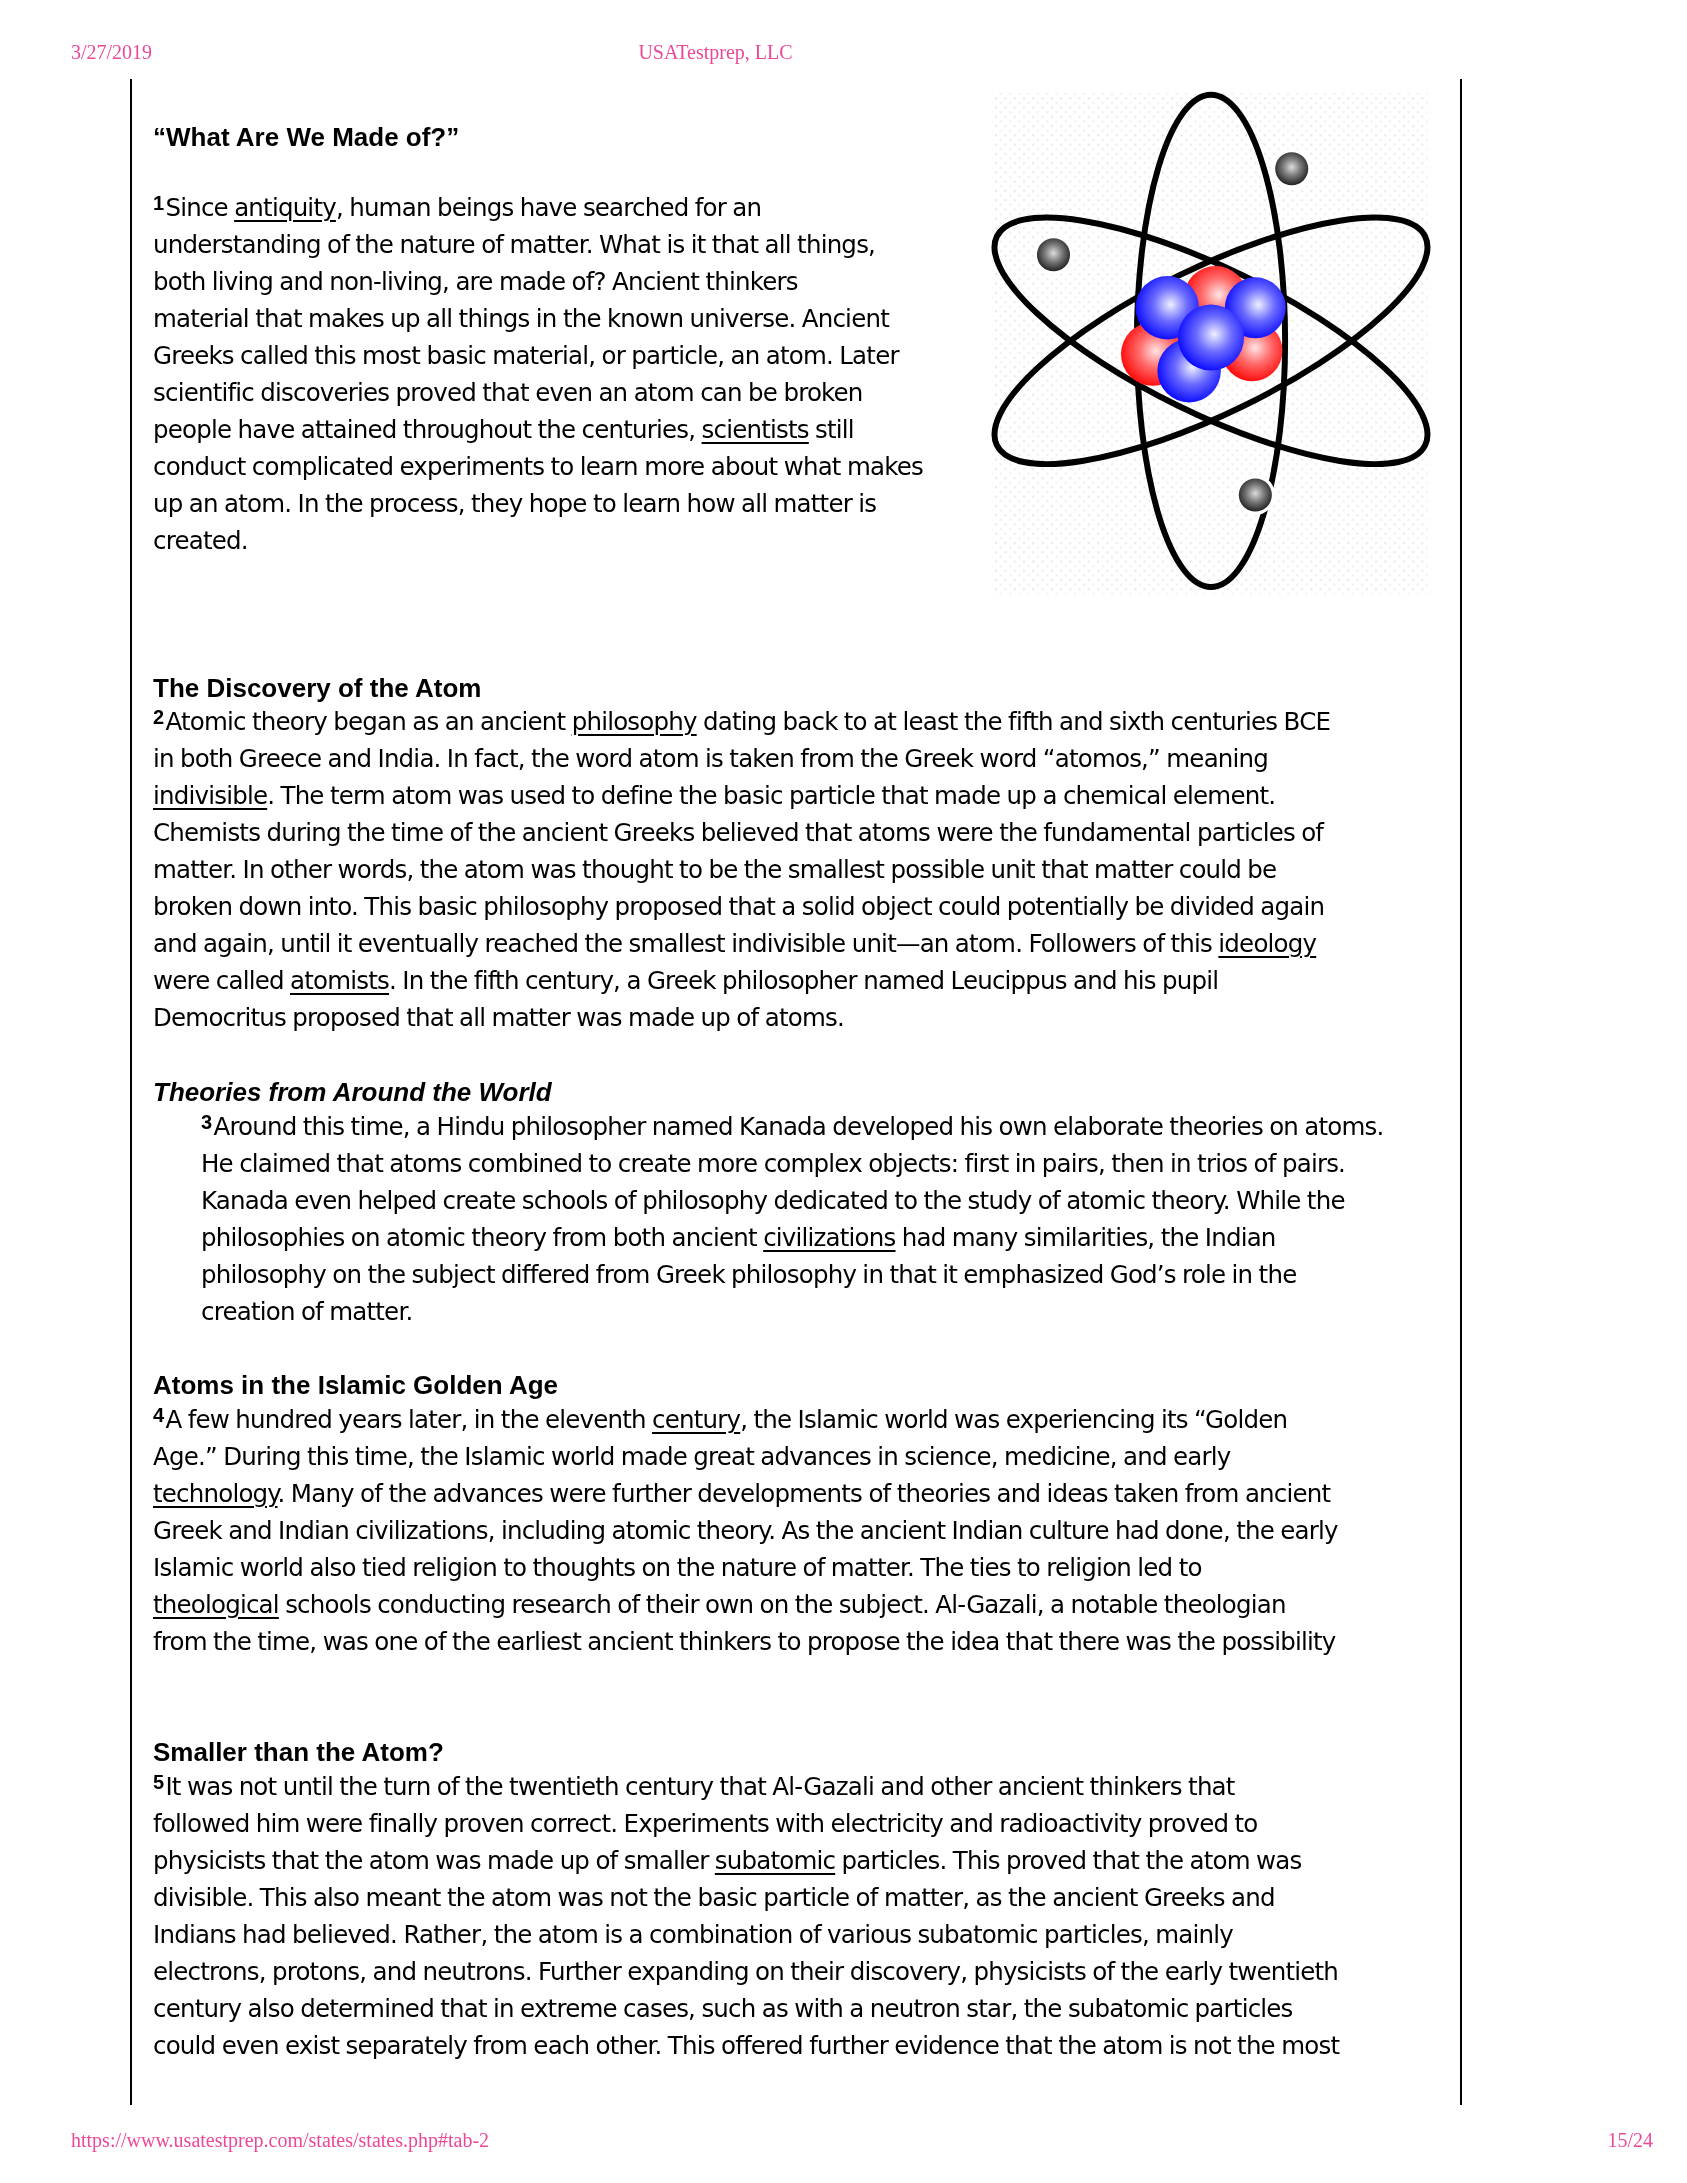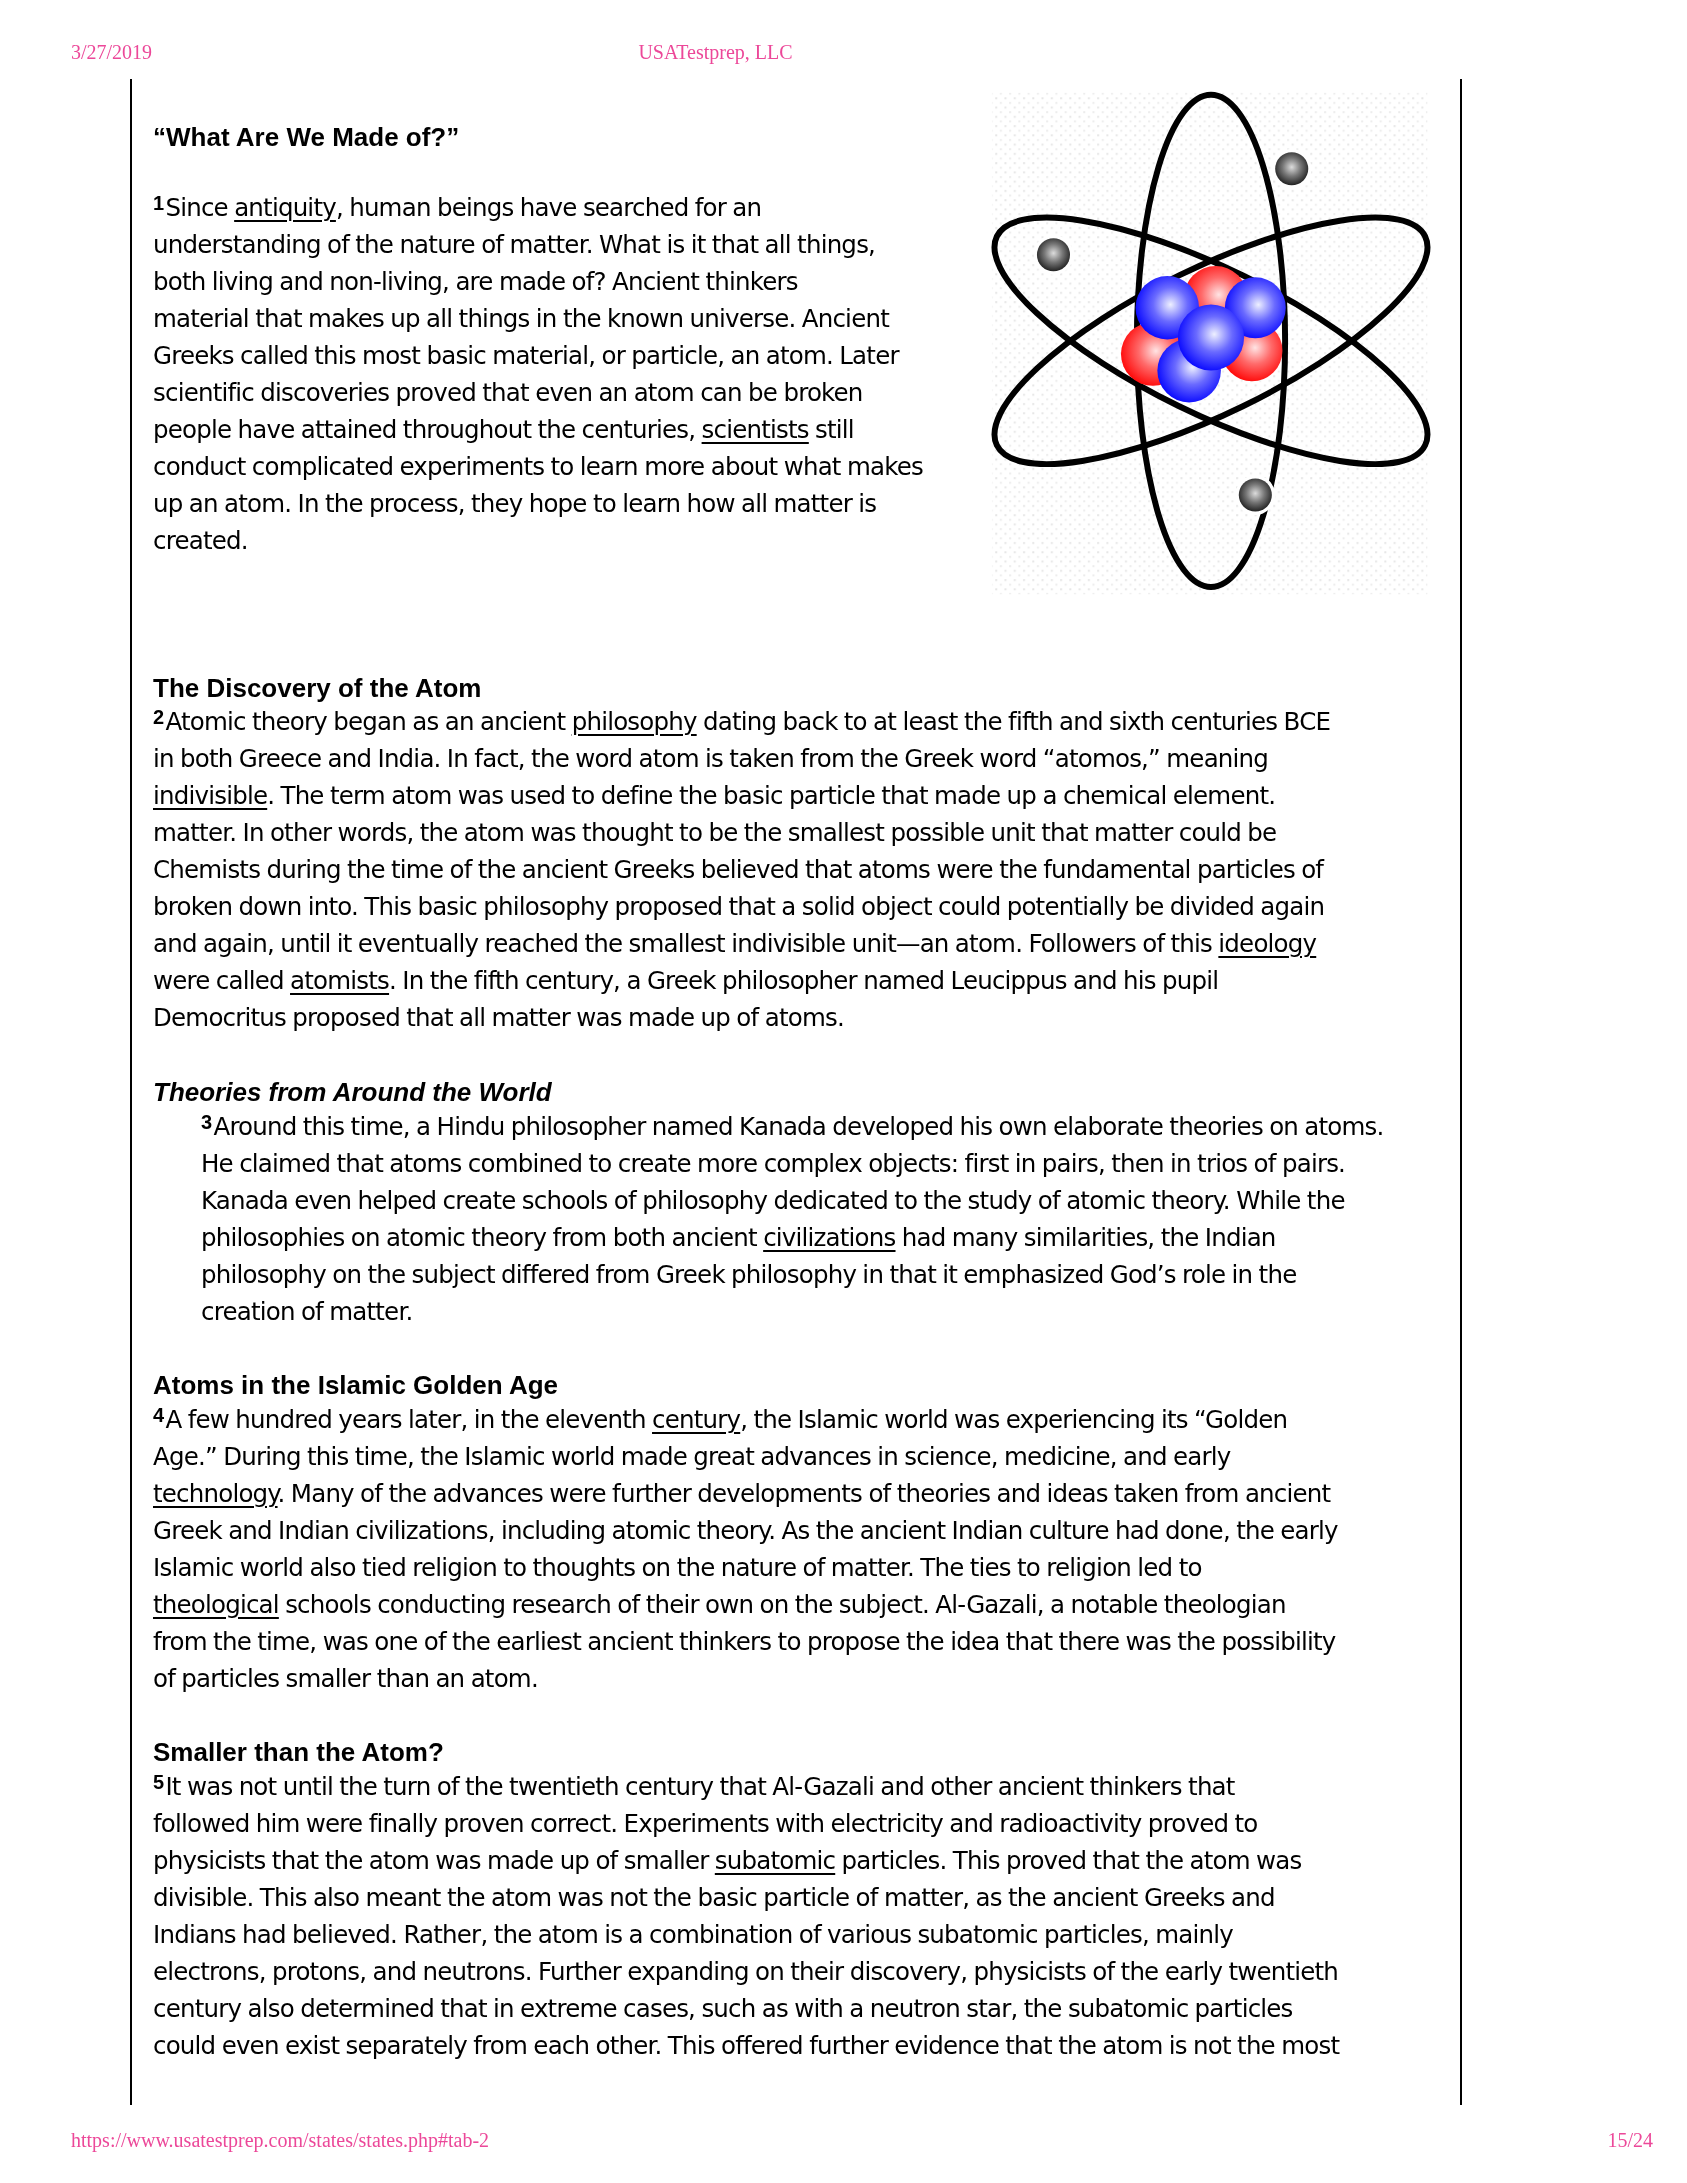--- a/index.html
+++ b/index.html
@@ -91,22 +91,22 @@
     <span class="line"><span>conduct complicated experiments to learn more about what makes</span></span>
     <span class="line"><span>up an atom. In the process, they hope to learn how all matter is</span></span>
     <span class="line"><span>created.</span></span>
   </div>
 
 <div class="heading" style="top:672px;">The Discovery of the Atom</div>
 <div class="para" id="para-2" style="top:703px;">
     <span class="line"><sup>2</sup><span>Atomic theory began as an ancient </span><span class="u">philosophy</span><span> dating back to at least the fifth and sixth centuries BCE</span></span>
     <span class="line"><span>in both Greece and India. In fact, the word atom is taken from the Greek word “atomos,” meaning</span></span>
     <span class="line"><span class="u">indivisible</span><span>. The term atom was used to define the basic particle that made up a chemical element.</span></span>
+    <span class="line"><span>Chemists during the time of the ancient Greeks believed that atoms were the fundamental particles of</span></span>
     <span class="line"><span>matter. In other words, the atom was thought to be the smallest possible unit that matter could be</span></span>
-    <span class="line"><span>Chemists during the time of the ancient Greeks believed that atoms were the fundamental particles of</span></span>
     <span class="line"><span>broken down into. This basic philosophy proposed that a solid object could potentially be divided again</span></span>
     <span class="line"><span>and again, until it eventually reached the smallest indivisible unit—an atom. Followers of this </span><span class="u">ideology</span></span>
     <span class="line"><span>were called </span><span class="u">atomists</span><span>. In the fifth century, a Greek philosopher named Leucippus and his pupil</span></span>
     <span class="line"><span>Democritus proposed that all matter was made up of atoms.</span></span>
   </div>
 
 <div class="heading" style="top:1076px;font-style:italic;">Theories from Around the World</div>
 <div class="para" id="para-3" style="top:1108px;margin-left:48px;">
     <span class="line"><sup>3</sup><span>Around this time, a Hindu philosopher named Kanada developed his own elaborate theories on atoms.</span></span>
     <span class="line"><span>He claimed that atoms combined to create more complex objects: first in pairs, then in trios of pairs.</span></span>
@@ -118,21 +118,20 @@
 
 <div class="heading" style="top:1369px;">Atoms in the Islamic Golden Age</div>
 <div class="para" id="para-4" style="top:1401px;">
     <span class="line"><sup>4</sup><span>A few hundred years later, in the eleventh </span><span class="u">century</span><span>, the Islamic world was experiencing its “Golden</span></span>
     <span class="line"><span>Age.” During this time, the Islamic world made great advances in science, medicine, and early</span></span>
     <span class="line"><span class="u">technology</span><span>. Many of the advances were further developments of theories and ideas taken from ancient</span></span>
     <span class="line"><span>Greek and Indian civilizations, including atomic theory. As the ancient Indian culture had done, the early</span></span>
     <span class="line"><span>Islamic world also tied religion to thoughts on the nature of matter. The ties to religion led to</span></span>
     <span class="line"><span class="u">theological</span><span> schools conducting research of their own on the subject. Al-Gazali, a notable theologian</span></span>
     <span class="line"><span>from the time, was one of the earliest ancient thinkers to propose the idea that there was the possibility</span></span>
-    <span class="line"><span>of particles smaller than an atom.</span></span>
   </div>
 
 <div class="heading" style="top:1736px;">Smaller than the Atom?</div>
 <div class="para" id="para-5" style="top:1768px;">
     <span class="line"><sup>5</sup><span>It was not until the turn of the twentieth century that Al-Gazali and other ancient thinkers that</span></span>
     <span class="line"><span>followed him were finally proven correct. Experiments with electricity and radioactivity proved to</span></span>
     <span class="line"><span>physicists that the atom was made up of smaller </span><span class="u">subatomic</span><span> particles. This proved that the atom was</span></span>
     <span class="line"><span>divisible. This also meant the atom was not the basic particle of matter, as the ancient Greeks and</span></span>
     <span class="line"><span>Indians had believed. Rather, the atom is a combination of various subatomic particles, mainly</span></span>
     <span class="line"><span>electrons, protons, and neutrons. Further expanding on their discovery, physicists of the early twentieth</span></span>

